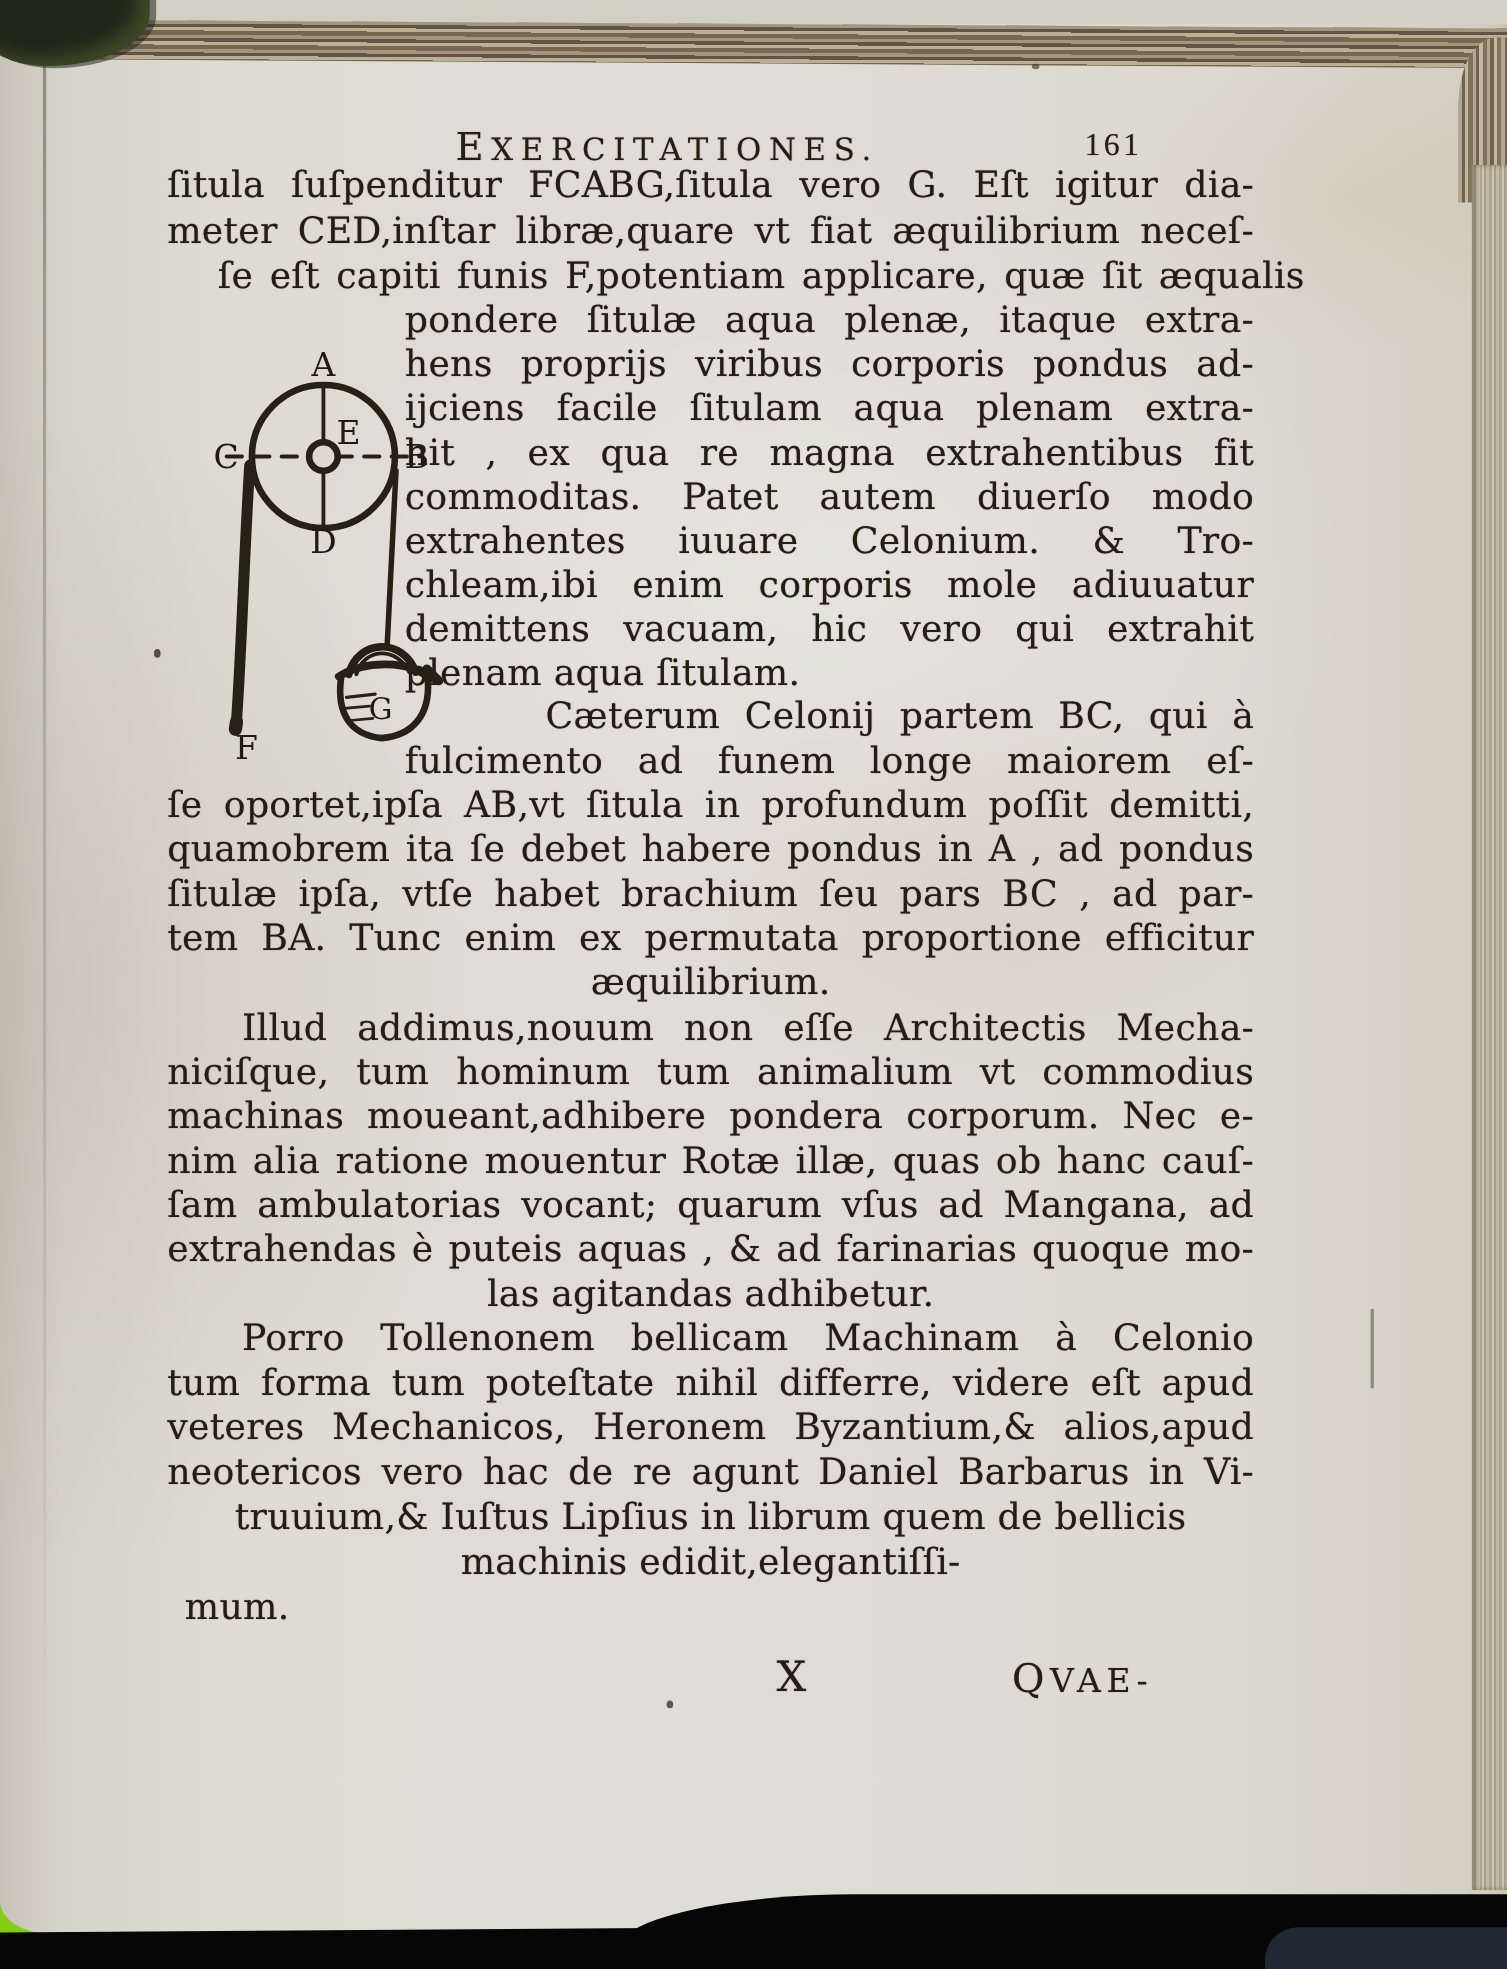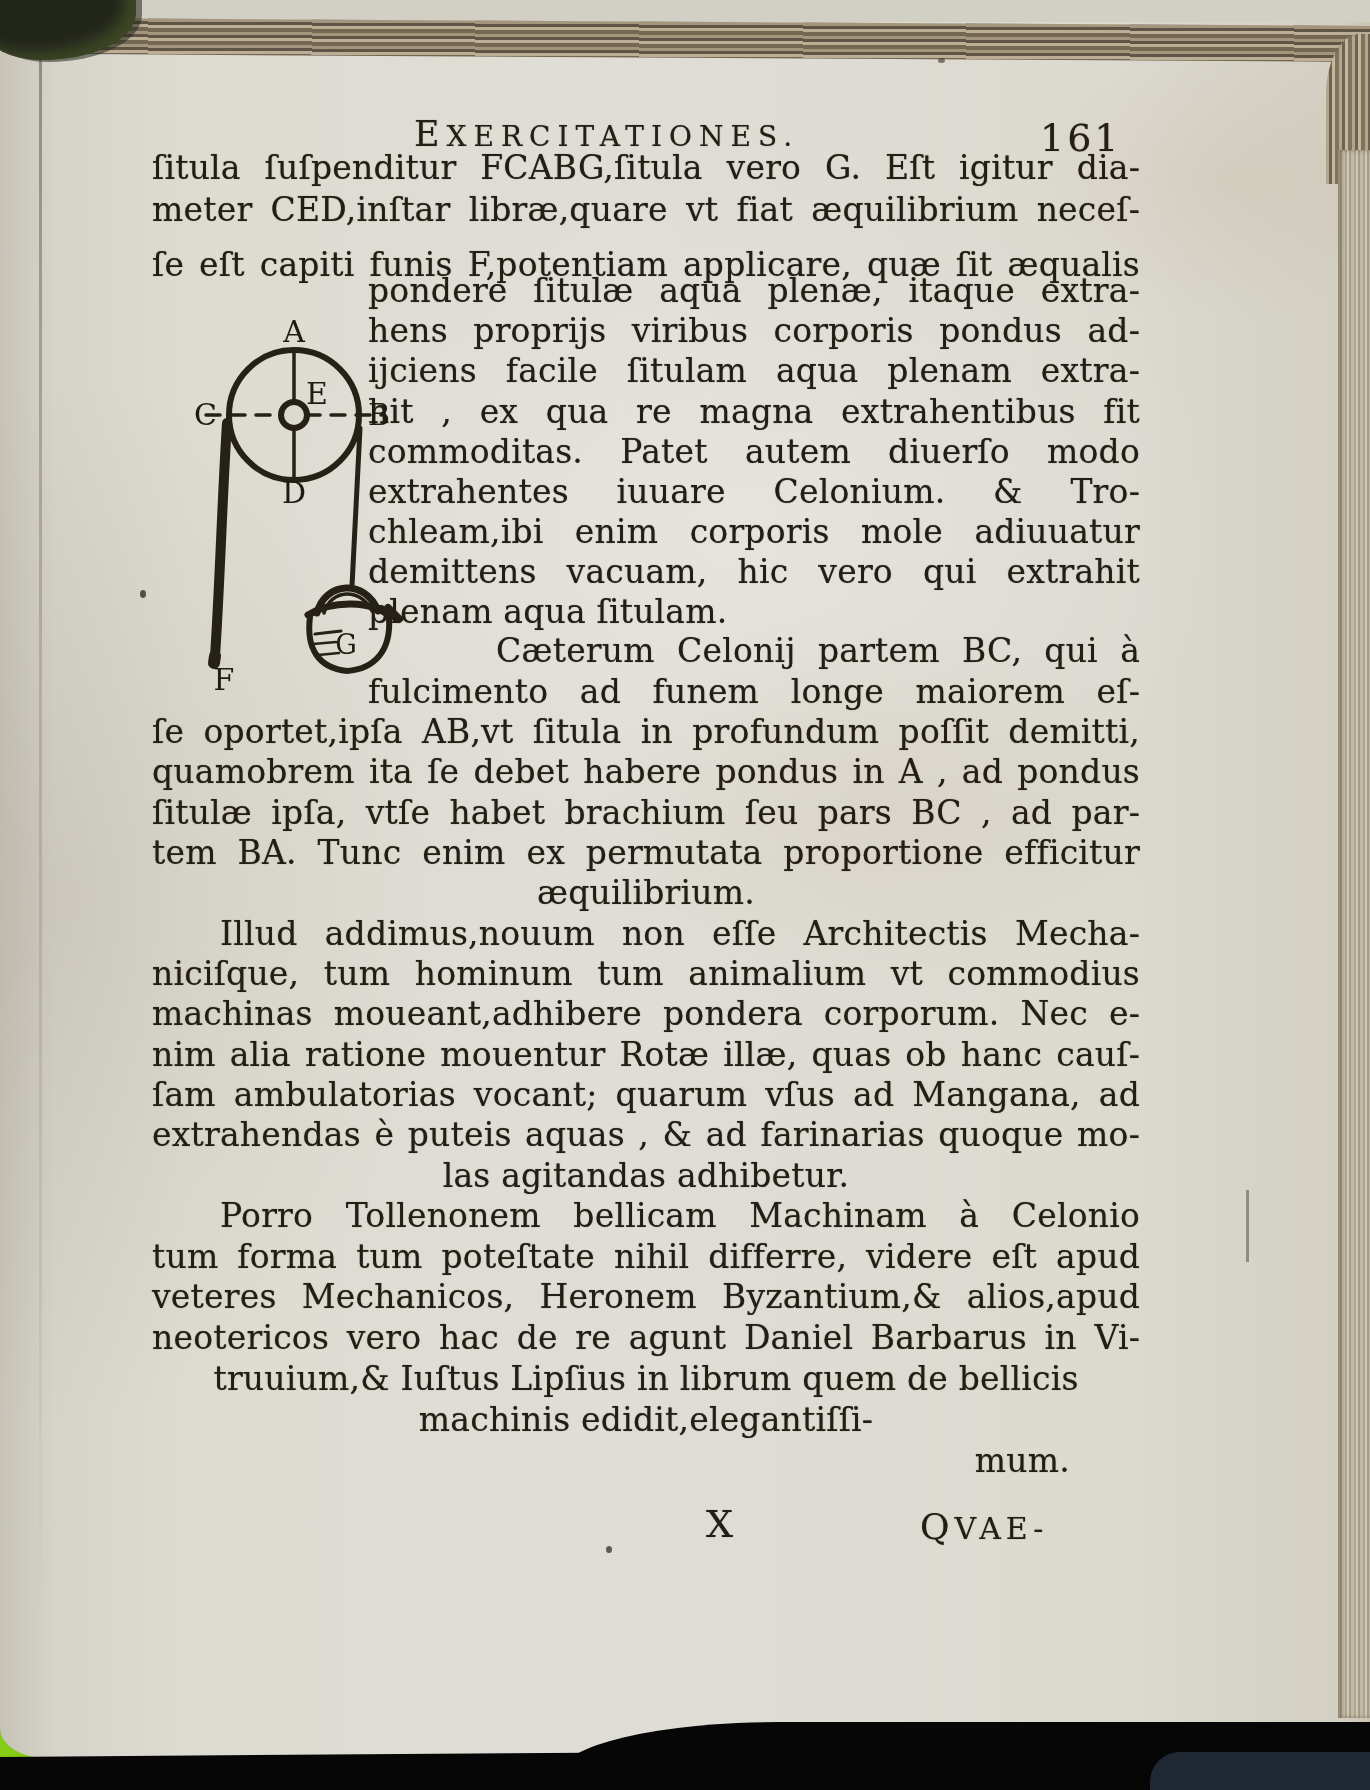--- a/index.html
+++ b/index.html
@@ -50,27 +50,27 @@
   
   .line{position:absolute;color:#221e15;font-size:33px;line-height:40px;white-space:normal;
         text-shadow:0 0 1px rgba(35,28,14,.55);letter-spacing:.2px;}
   .full{left:152px;width:988px;text-align:center;}
   .wrap{left:368px;width:772px;}
   .j{text-align:justify;text-align-last:justify;}
   .full-indent{left:152px;width:988px;text-indent:68px;}
   .wrap-indent{left:368px;width:772px;text-indent:128px;}
   .center-wide{left:152px;width:988px;text-align:center;}
   .center{left:152px;width:988px;text-align:center;}
-  .center-small{left:140px;width:930px;text-align:right;}
+  .center-small{left:168px;width:930px;text-align:left;}
 
   #running-title{position:absolute;left:414px;top:114px;color:#241f15;font-size:28px;
     letter-spacing:7px;text-shadow:0 0 1px rgba(35,28,14,.5);}
   #running-title::first-letter{font-size:35px;}
-  #page-number{position:absolute;left:1040px;top:116px;color:#241f15;font-size:38px;letter-spacing:3px;
-    text-shadow:0 0 1px rgba(35,28,14,.5);}
+  #page-number{position:absolute;left:986px;top:116px;color:#241f15;font-size:29px;letter-spacing:3px;
+    text-shadow:0 0 1px rgba(35,28,14,.5);font-family:Liberation Serif, serif;}
 
   #signature-mark{position:absolute;left:706px;top:1502px;color:#221e15;font-size:38px;
     text-shadow:0 0 1px rgba(35,28,14,.6);}
   #catchword{position:absolute;left:920px;top:1506px;color:#221e15;font-size:30px;letter-spacing:5px;
     text-shadow:0 0 1px rgba(35,28,14,.5);}
   #catchword::first-letter{font-size:36px;}
 
   
   #pulley-figure{position:absolute;left:160px;top:282px;width:280px;height:430px;}
 </style>
@@ -97,21 +97,21 @@
   <div id="speck-2" class="speck"></div>
   <div id="speck-3" class="speck"></div>
   <div id="margin-mark"></div>
 
   <div id="running-title">EXERCITATIONES.</div>
   <div id="page-number">161</div>
 
   <div id="text-lines">
       <div class="line full j" style="top: 148px;">ſitula ſuſpenditur FCABG,ſitula vero G.   Eſt igitur dia-</div>
       <div class="line full j" style="top: 190px;">meter CED,inſtar libræ,quare vt fiat æquilibrium neceſ-</div>
-      <div class="line full j" style="top: 245px;">ſe eſt capiti funis F,potentiam applicare,  quæ ſit æqualis</div>
+      <div class="line full j" style="top: 231px; margin-left: 46px;">ſe eſt capiti funis F,potentiam applicare,  quæ ſit æqualis</div>
       <div class="line wrap j" style="top: 271px;">pondere ſitulæ aqua plenæ, itaque extra-</div>
       <div class="line wrap j" style="top: 311px;">hens proprijs viribus corporis pondus ad-</div>
       <div class="line wrap j" style="top: 351px;">ijciens facile ſitulam aqua plenam extra-</div>
       <div class="line wrap j" style="top: 392px;">hit ,  ex qua re magna extrahentibus fit</div>
       <div class="line wrap j" style="top: 432px;">commoditas. Patet autem diuerſo modo</div>
       <div class="line wrap j" style="top: 472px;">extrahentes iuuare  Celonium. &amp; Tro-</div>
       <div class="line wrap j" style="top: 512px;">chleam,ibi enim corporis mole adiuuatur</div>
       <div class="line wrap j" style="top: 552px;">demittens vacuam, hic vero qui extrahit</div>
       <div class="line wrap" style="top: 592px;">plenam aqua ſitulam.</div>
       <div class="line wrap-indent j" style="top: 631px;">Cæterum Celonij partem BC, qui à</div>

